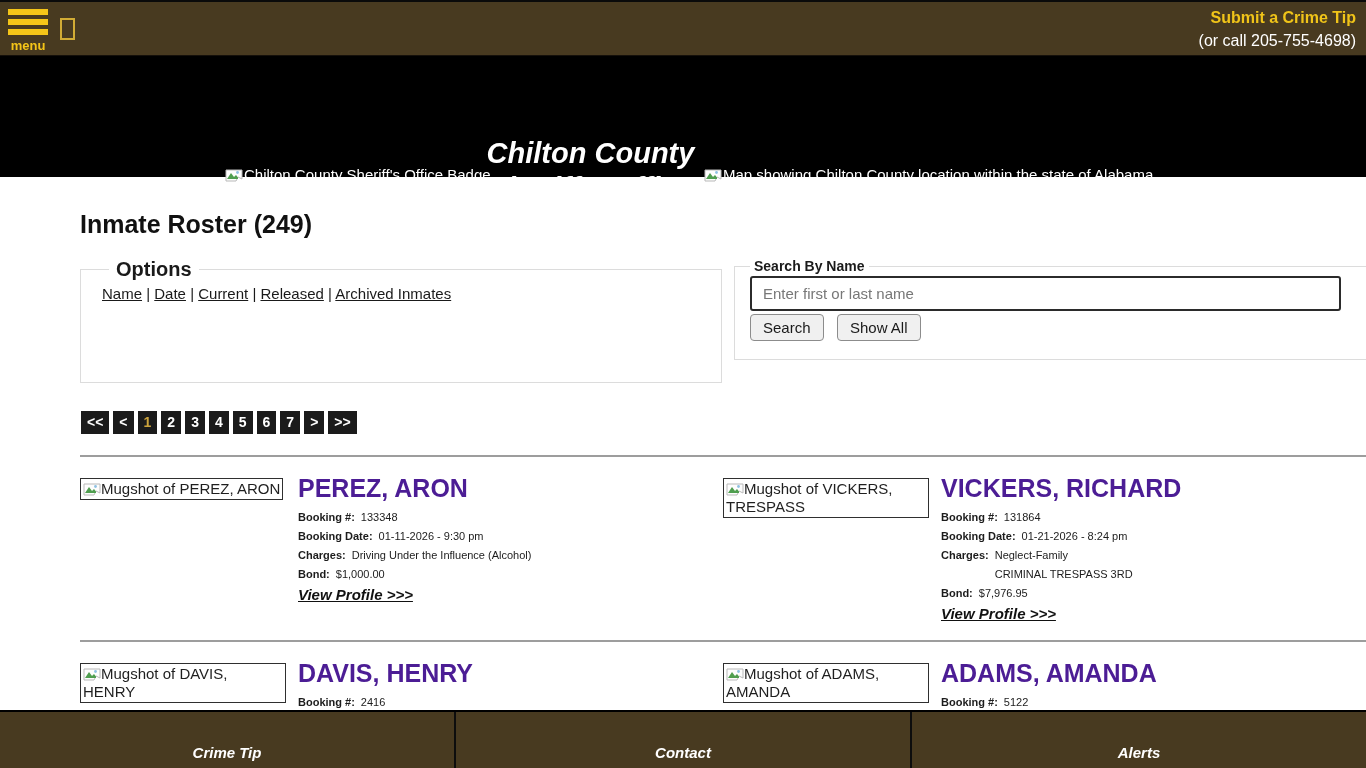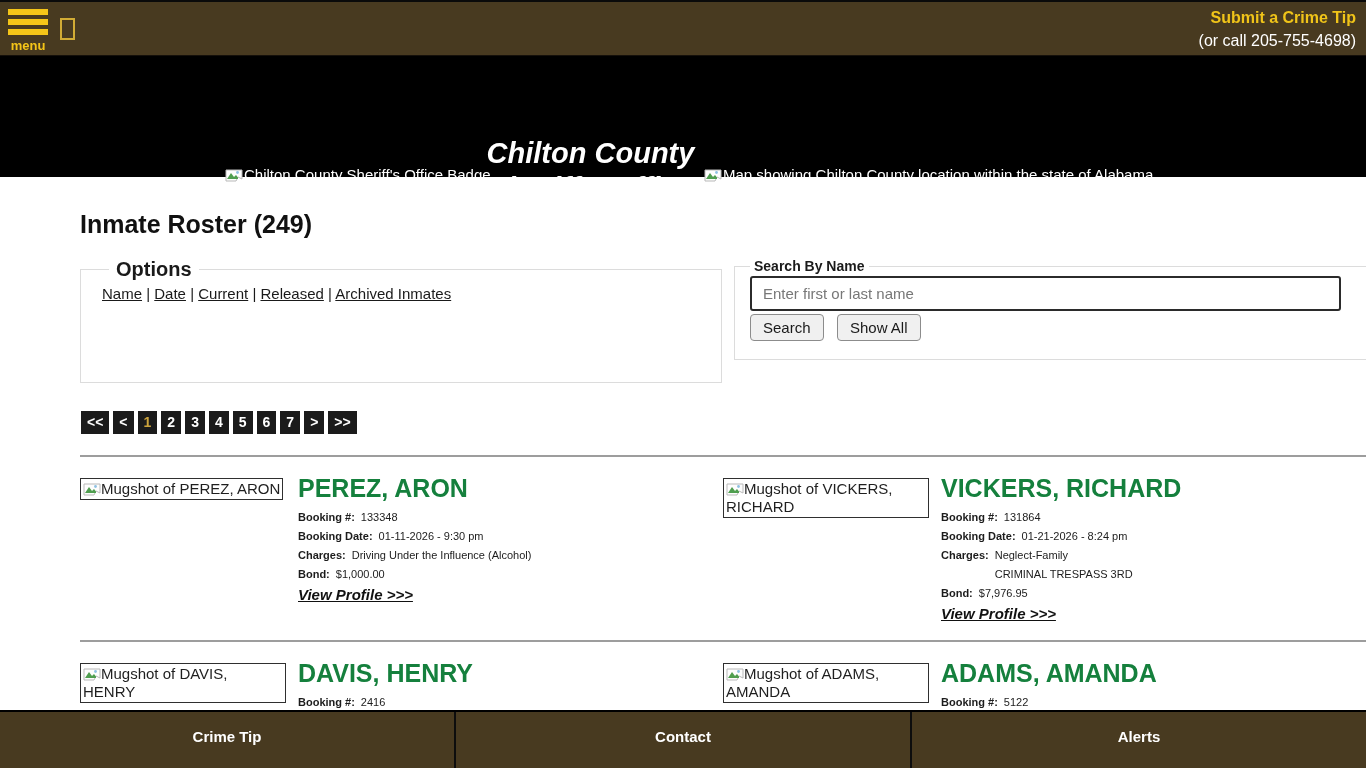--- a/index.html
+++ b/index.html
@@ -60,32 +60,32 @@
   .inmate-row { position:absolute; left:80px; right:0; border-top:2px solid #9d9d9d; display:flex; }
   .row1 { top:455px; height:185px; }
   .row2 { top:640px; height:128px; }
   .card { display:flex; }
   .card.c1 { width:643px; }
   .card.c2 { flex:1; }
   .mug-cell { width:218px; padding-top:21px; }
   .mug-box { display:inline-block; max-width:206px; border:1px solid #2f2f2f; padding:1px 2px;
              font-size:15px; line-height:18px; color:#1f1f1f; cursor:pointer; }
   .info-cell { padding-top:18px; }
-  .inmate-name { font-size:25px; font-weight:700; color:#15803d; line-height:27px; margin-bottom:6px; }
+  .inmate-name { font-size:25px; font-weight:700; color:#4c1d95; line-height:27px; margin-bottom:6px; }
   .detail-row { font-size:11px; line-height:19px; color:#1c1c1c; display:flex; }
   .lbl { font-weight:700; margin-right:6px; white-space:nowrap; }
   .charge-lines > div { line-height:19px; }
   .vp { display:inline-block; margin-top:1px; font-size:15px; font-weight:700; font-style:italic;
         text-decoration:underline; color:#111111; cursor:pointer; line-height:19px; }
 
   
   .footer { position:absolute; left:0; top:710px; width:100%; height:58px;
             background:#483a20; border-top:2px solid #000000; display:flex; }
   .footer-cell { flex:1; display:flex; justify-content:center; align-items:flex-end;
-                 padding-bottom:23px; color:#ffffff; font-weight:700; font-size:15px; cursor:pointer; }
+                 padding-bottom:7px; color:#ffffff; font-weight:700; font-size:15px; cursor:pointer;font-style:italic; }
   .footer-cell + .footer-cell { border-left:2px solid #0d0d0d; }
 </style>
 </head>
 <body>
 
 <div class="frame">
 
   <div class="topbar">
     <div class="menu-btn">
       <div>
@@ -204,21 +204,21 @@
         <a class="vp">View Profile &gt;&gt;&gt;</a>
       </div>
     </div>
     <div class="card c2">
       <div class="mug-cell">
         <span class="mug-box">
           <span class="bimg"><svg width="18" height="15" viewBox="0 0 18 15">
                 <path d="M1 1 H17 V10 L13 8 L11 12 H1 Z" fill="#fdfdfd" stroke="#b9b9b9" stroke-width="1"></path>
                 <path d="M2 10 L6 4 L9 8 L11 6 L13 8.5 L13 10 Z" fill="#4f9e4f"></path>
                 <circle cx="12.5" cy="3.5" r="1.4" fill="#8fc1e3"></circle>
-              </svg></span><span>Mugshot of VICKERS, RICHARD</span>
+              </svg></span><span>Mugshot of VICKERS, TRESPASS</span>
         </span>
       </div>
       <div class="info-cell">
         <div class="inmate-name">VICKERS, RICHARD</div>
         <div class="detail-row">
             <span class="lbl">Booking #:</span>
             <span>131864</span>
           </div>
         <div class="detail-row">
             <span class="lbl">Booking Date:</span>

